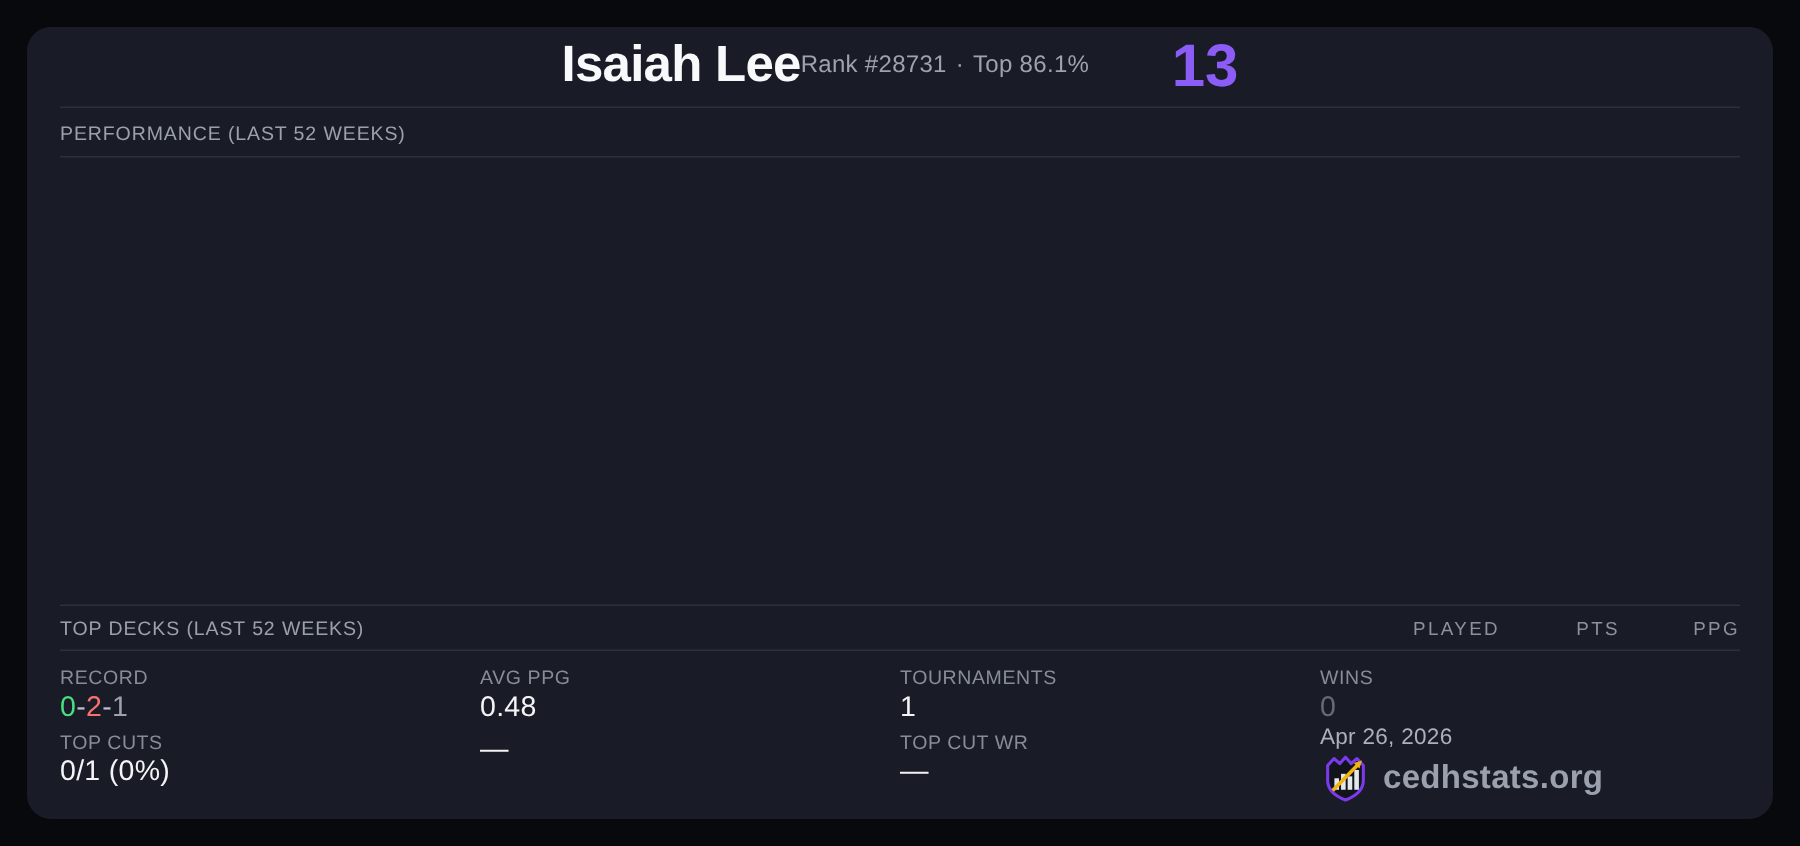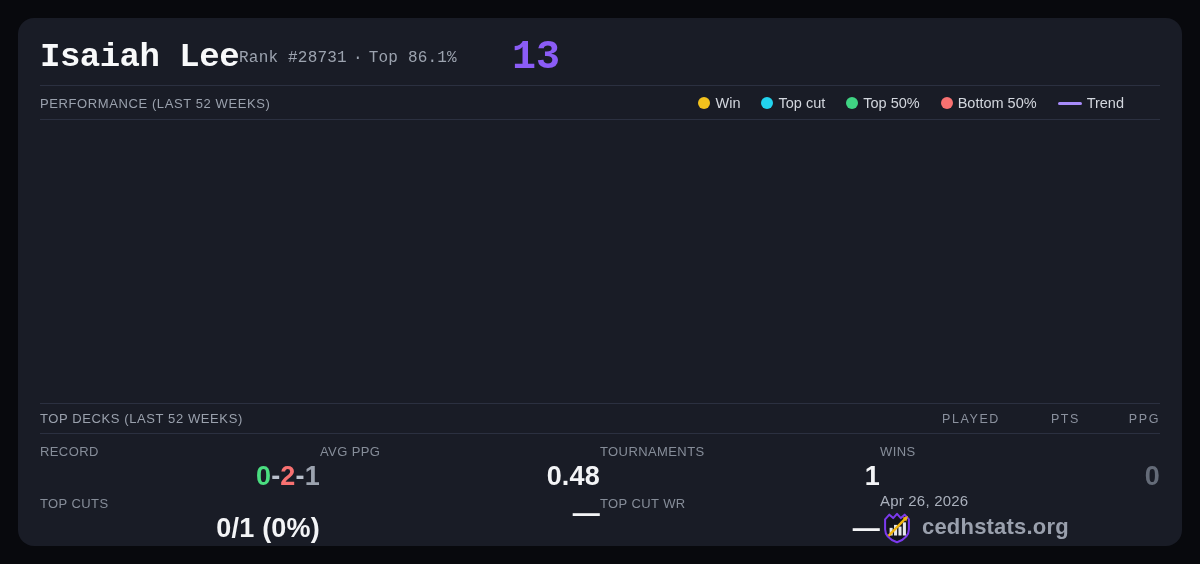--- a/index.html
+++ b/index.html
@@ -12,24 +12,23 @@
   .card {
     position:absolute; left:18px; top:18px;
     width:1164px; height:528px;
     background:#191c26;
     border-radius:16px;
     padding:0 22px;
     display:flex; flex-direction:column;
   }
   
   .card-header {
-    display:flex; justify-content:flex-start; align-items:flex-end;
-    padding:21px 0 9px;
+    display:flex; justify-content:center; align-items:flex-end;
+    padding:7px 0 9px;
     border-bottom:1px solid #2b3040;
-    font-family:Liberation Mono, monospace;
   }
   .player-name {
     font-size:34px; font-weight:700; color:#f8f9fa; letter-spacing:-0.5px; line-height:1.1;
   }
   .header-right { display:flex; align-items:center; gap:9px; }
   .rank-line { font-size:16px; color:#9ca3af; letter-spacing:0.2px; }
   .rank-line .dot-sep { margin:0 6px; color:#9ca3af; }
   .player-score {
     font-size:40px; font-weight:700; color:var(--c-accent); line-height:0.9;margin-left:46px;
   }
@@ -69,23 +68,22 @@
     display:grid;
     grid-template-columns:280px 280px 280px 1fr;
     grid-template-rows:1fr 1fr;
     padding:6px 0 12px;
     flex:0 0 auto;
     height:112px;
   }
   .stat-cell { padding-top:4px; }
   .stat-label { font-size:13px; color:#868d99; letter-spacing:0.4px; }
   .stat-value {
-    font-size:27px; font-weight:700; color:#f3f4f6; margin-top:3px; line-height:1.1;
+    font-size:19px; font-weight:400; color:#f3f4f6; margin-top:3px; line-height:1.1;
     letter-spacing:0.2px;
-    text-align:right;
   }
   .stat-value.muted { color:#646b78; }
   .rec-w   { color:var(--c-record_win); }
   .rec-sep { color:#b9c0cc; }
   .rec-l   { color:var(--c-record_loss); }
   .rec-d   { color:#9ca3af; }
   
   .footer-cell {
     grid-column:4; grid-row:2;
     display:flex; flex-direction:column; justify-content:flex-end;
@@ -105,42 +103,20 @@
     <div class="header-right">
       <div class="rank-line">
         <span>Rank #28731</span><span class="dot-sep">·</span><span>Top 86.1%</span>
       </div>
       <div class="player-score">13</div>
     </div>
   </div>
 
   <div class="perf-row">
     <div class="section-title">PERFORMANCE (LAST 52 WEEKS)</div>
-    <div class="legend">
-      <span class="legend-item">
-        <span class="legend-dot legend-dot--win"></span>
-        <span>Win</span>
-      </span>
-      <span class="legend-item">
-        <span class="legend-dot legend-dot--topcut"></span>
-        <span>Top cut</span>
-      </span>
-      <span class="legend-item">
-        <span class="legend-dot legend-dot--top50"></span>
-        <span>Top 50%</span>
-      </span>
-      <span class="legend-item">
-        <span class="legend-dot legend-dot--bottom50"></span>
-        <span>Bottom 50%</span>
-      </span>
-      <span class="legend-item">
-        <span class="legend-line"></span>
-        <span>Trend</span>
-      </span>
-    </div>
   </div>
 
   <div class="chart-area"></div>
 
   <div class="decks-row">
     <div class="section-title">TOP DECKS (LAST 52 WEEKS)</div>
     <div class="decks-cols">
       <span class="deck-col-h">PLAYED</span>
       <span class="deck-col-h">PTS</span>
       <span class="deck-col-h">PPG</span>

